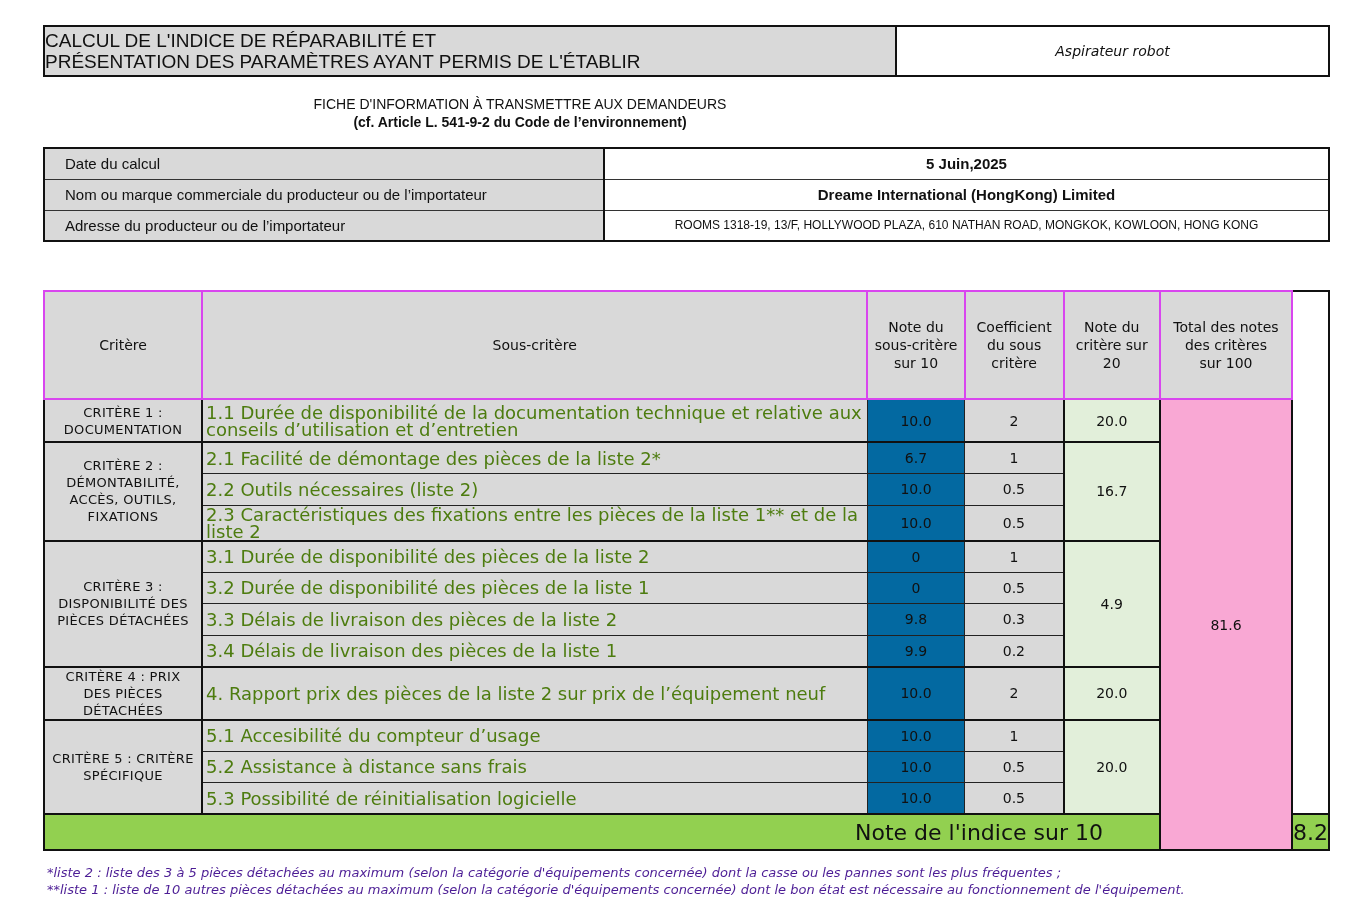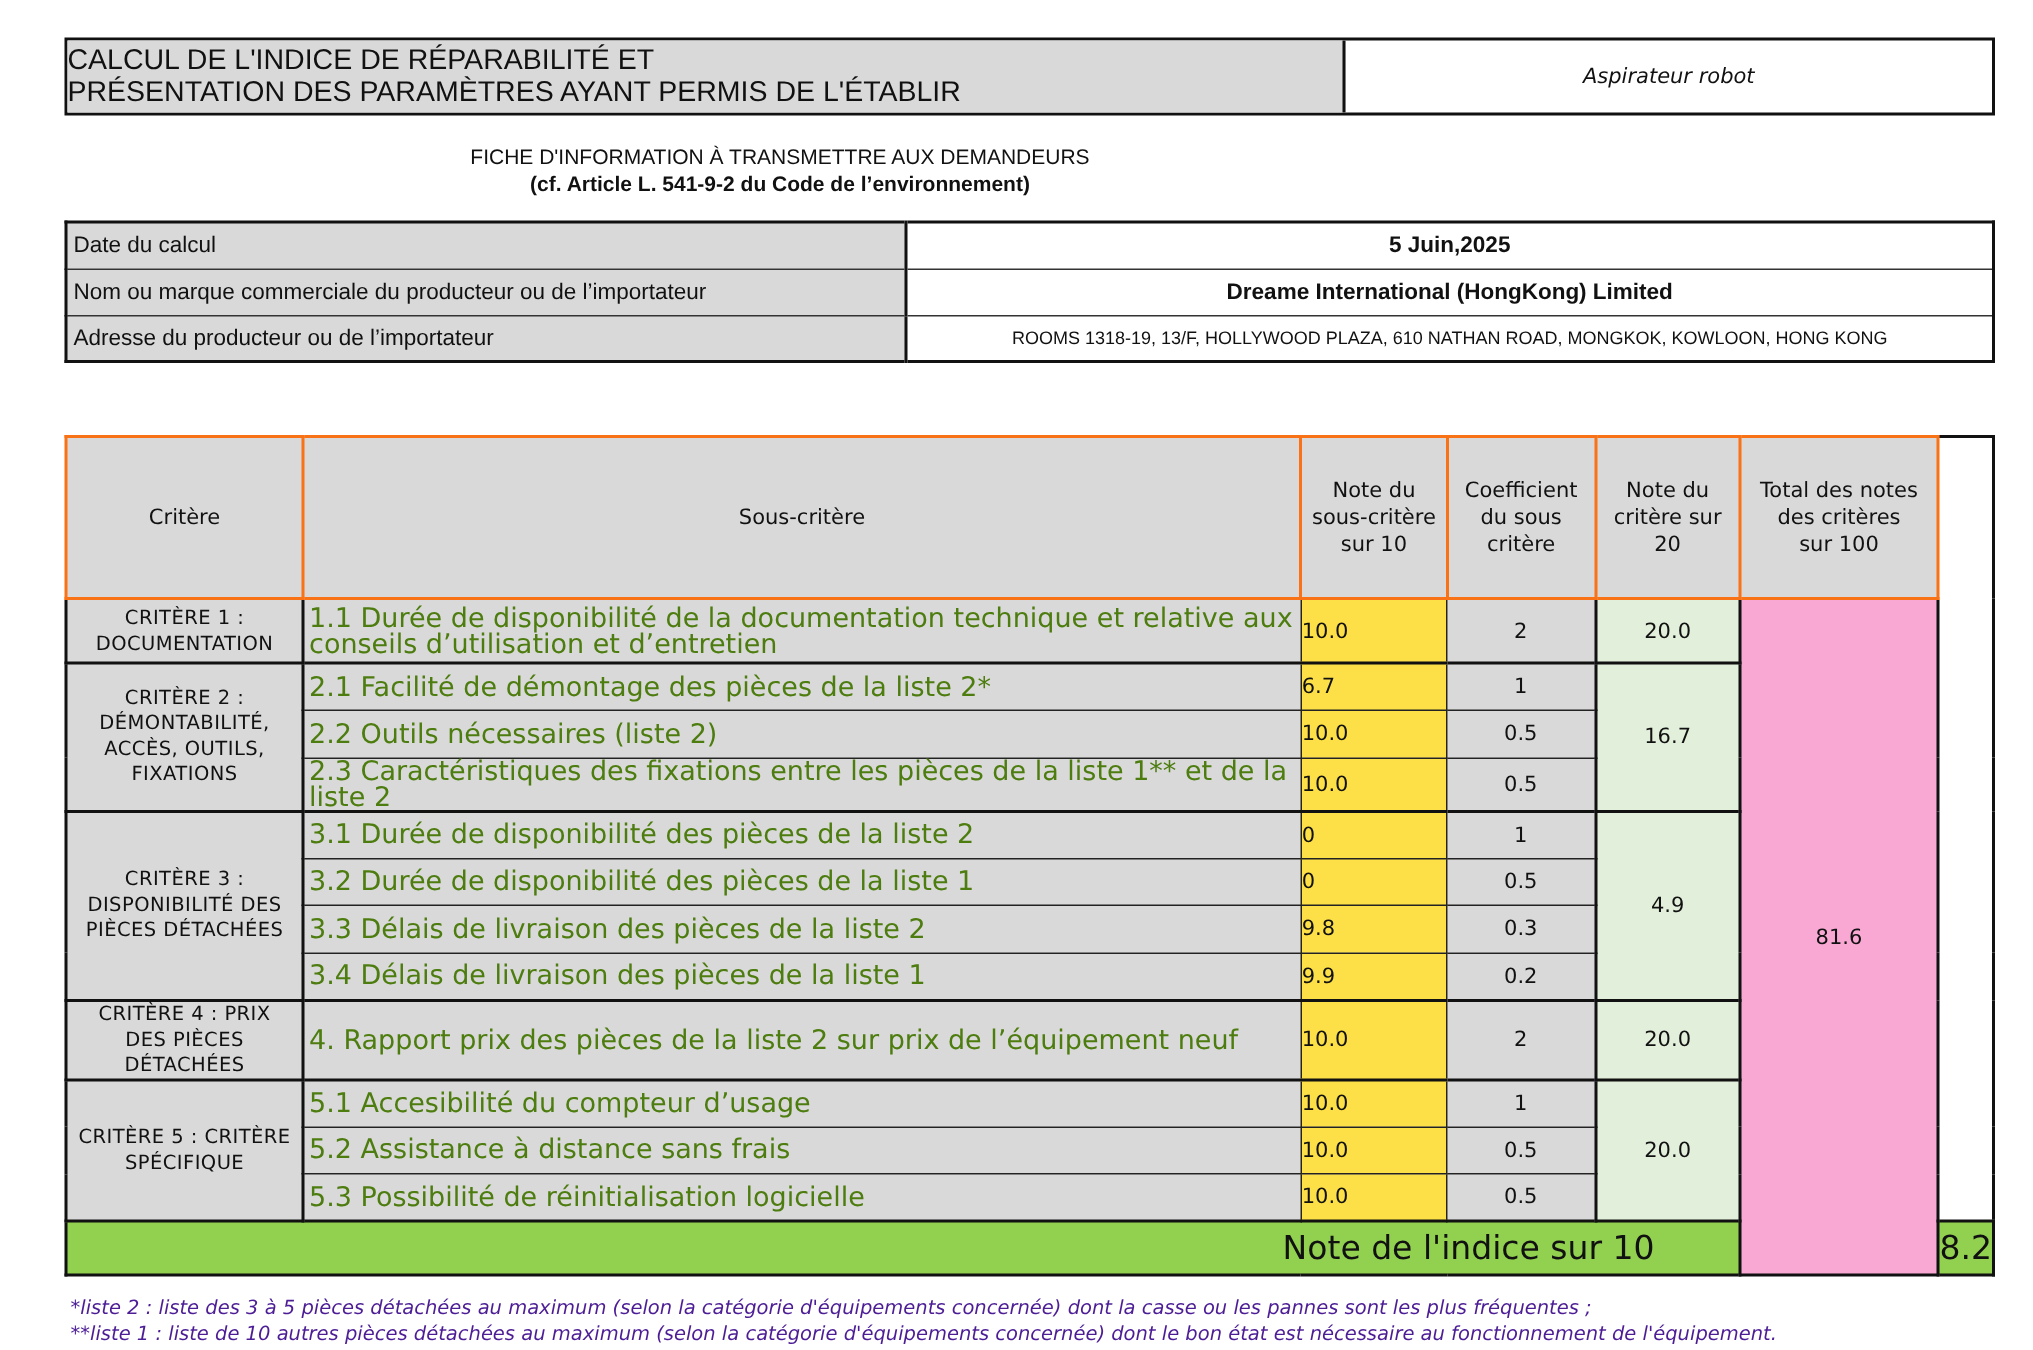--- a/index.html
+++ b/index.html
@@ -28,56 +28,56 @@
     .subtitle .l1 { font-weight: normal; }
     .subtitle .l2 { font-weight: bold; }
 
     
     .info-table {
       position: absolute; left: 43px; top: 147px; width: 1287px;
       border: 2px solid #111; border-collapse: collapse;
     }
     .info-table td { height: 31px; border: 1px solid #333; }
     .info-table td.lbl {
-      width: 560px; background: #d9d9d9; padding-left: 4px; font-family: "Liberation Sans", sans-serif;
+      width: 560px; background: #d9d9d9; padding-left: 20px; font-family: "Liberation Sans", sans-serif;
       font-size: 15px; border-right: 2px solid #111;
     }
     .info-table td.val {
       text-align: center; font-family: "Liberation Sans", sans-serif; font-size: 15px; background: #fff;
     }
     .info-table td.val.small { font-size: 12px; }
 
     
     .main-table {
       position: absolute; left: 43px; top: 290px; width: 1287px;
       border-collapse: collapse; border: 2px solid #111;
     }
     .main-table th, .main-table td { border: 1px solid #222; }
     .main-table th {
       background: #d9d9d9; font-family: "DejaVu Sans", sans-serif; font-weight: normal;
-      font-size: 14px; line-height: 18px; height: 108px; text-align: center; border: 2px solid #f97316;
+      font-size: 14px; line-height: 18px; height: 108px; text-align: center; border: 2px solid #d946ef;
     }
     .col-crit { width: 160px; }
     .col-sub { width: 692px; }
     .col-note { width: 100px; }
     .col-coef { width: 100px; }
     .col-crit20 { width: 99px; }
     .col-total { width: 136px; }
 
     td.crit {
       background: #d9d9d9; text-align: center; font-family: "DejaVu Sans", sans-serif;
       font-size: 13px; line-height: 17px; letter-spacing: 0.3px; border: 2px solid #111;
       font-variant: small-caps;
     }
     td.crit span { display: block; }
     td.sub {
       background: #d9d9d9; padding-left: 3px; font-family: "DejaVu Sans", sans-serif;
       font-size: 18px; line-height: 17px; color: #4d7c0f;
     }
-    td.note { background: #fde047; text-align: left; font-size: 14px; }
+    td.note { background: #0369a1; text-align: center; font-size: 14px; }
     td.coef { background: #d9d9d9; text-align: center; font-size: 14px; }
     td.crit20 { background: #e2efda; text-align: center; font-size: 14px; border: 2px solid #111; }
     td.total { background: #f9a8d4; text-align: center; font-size: 14px; border: 2px solid #111; }
     tr.r { height: 31.5px; }
     tr.r-tall { height: 43px; }
     tr.r-crit4 { height: 50px; }
     tr.grp-top td { border-top: 2px solid #111; }
 
     tr.final td {
       background: #92d050; border: 2px solid #111; height: 36px;

